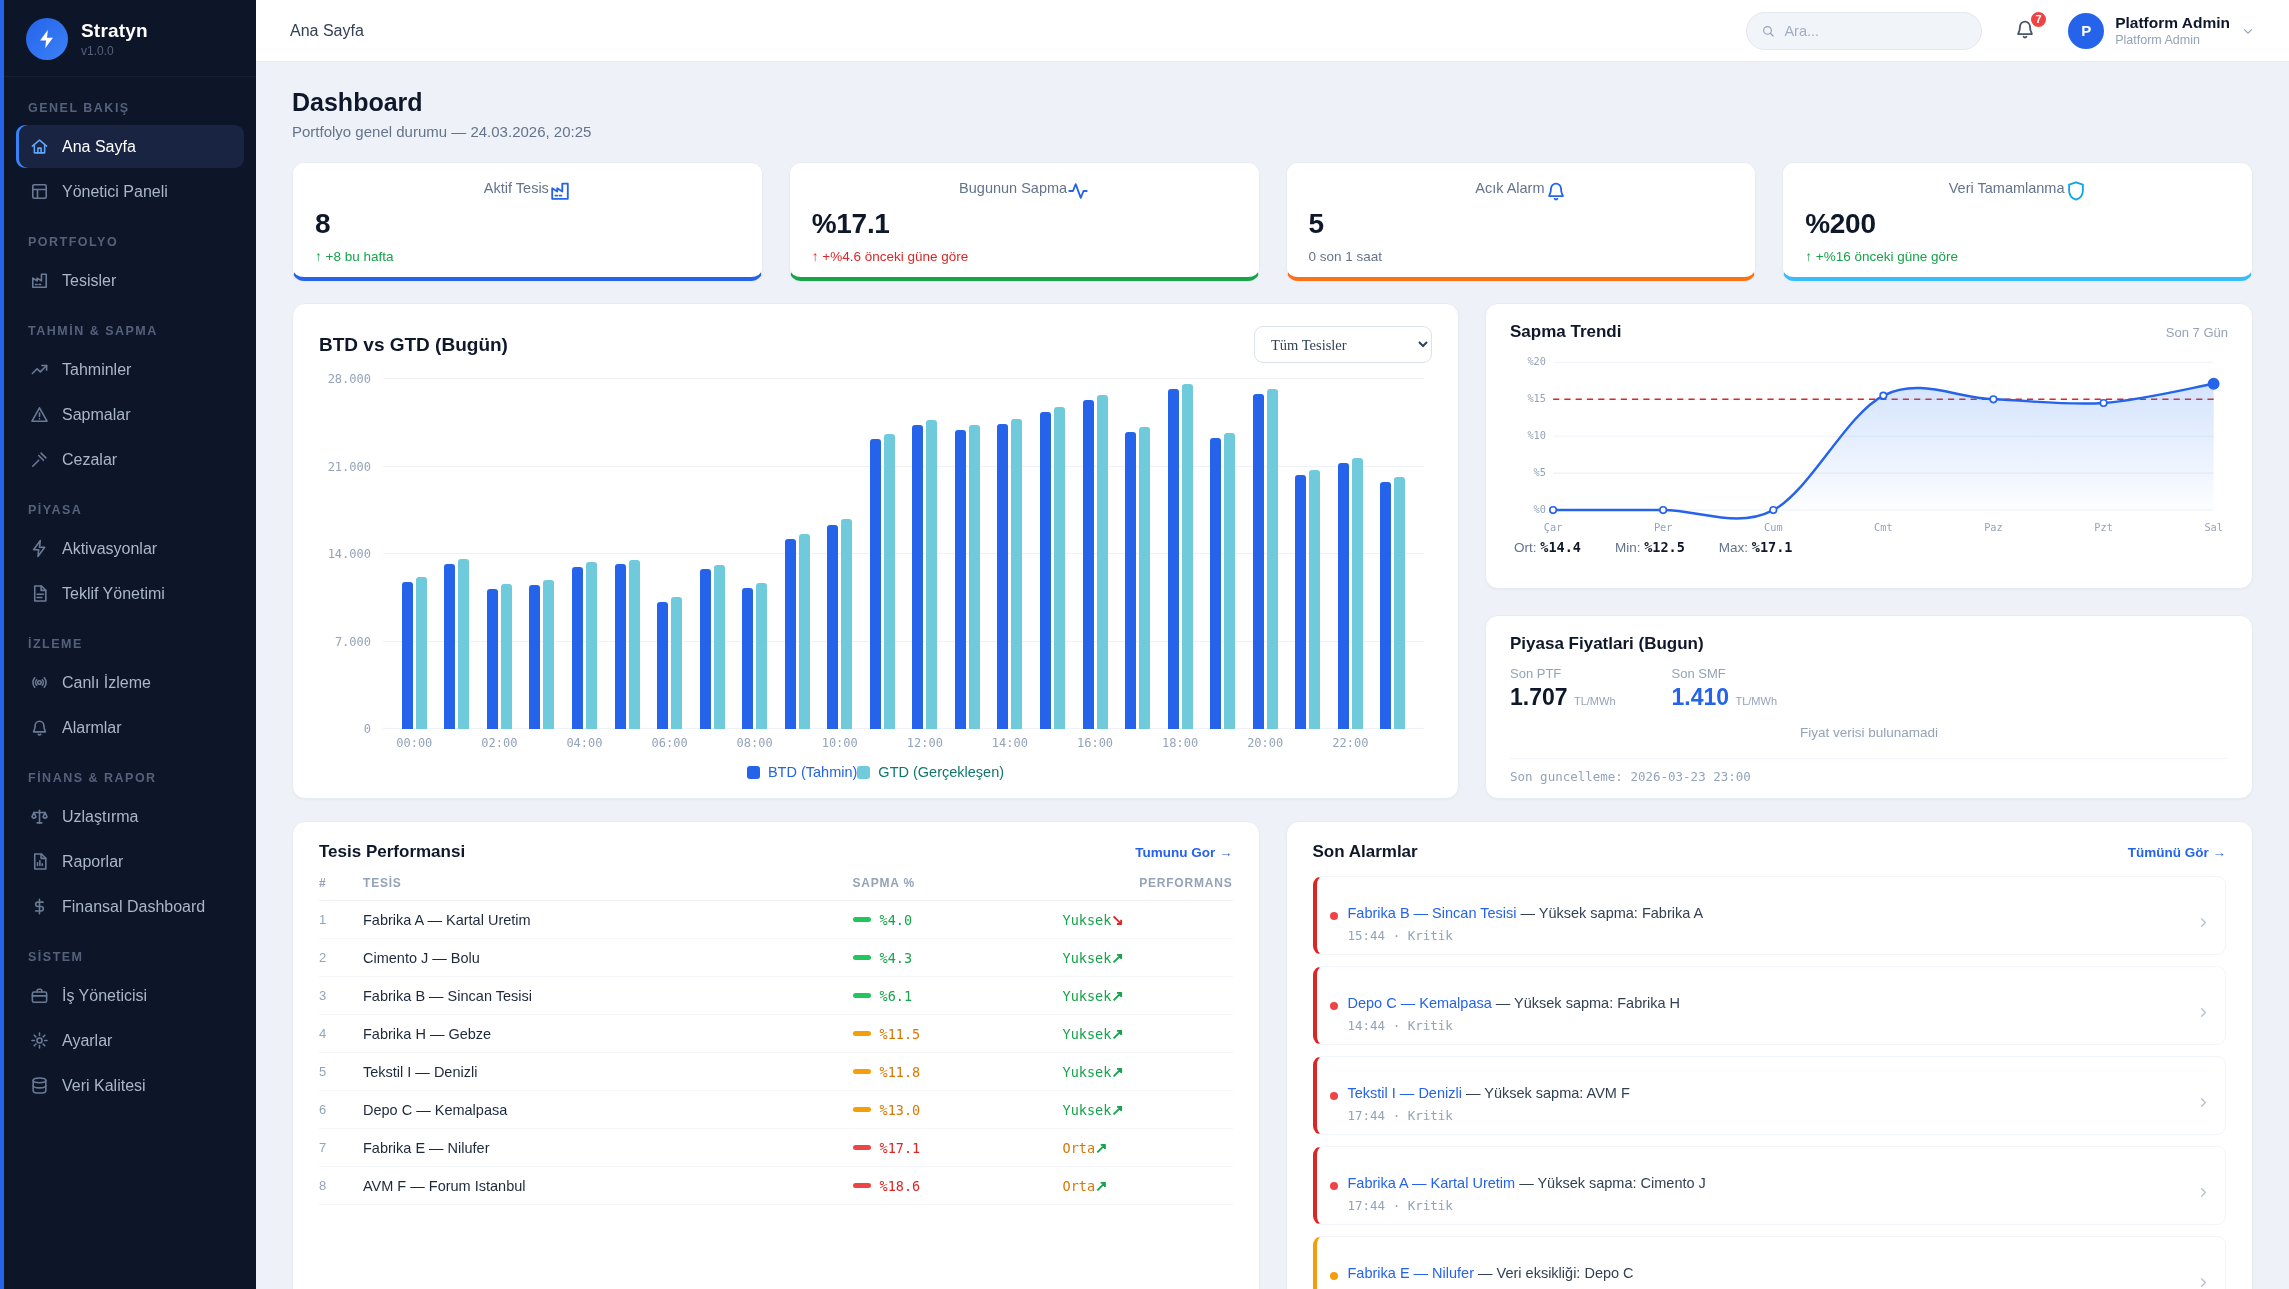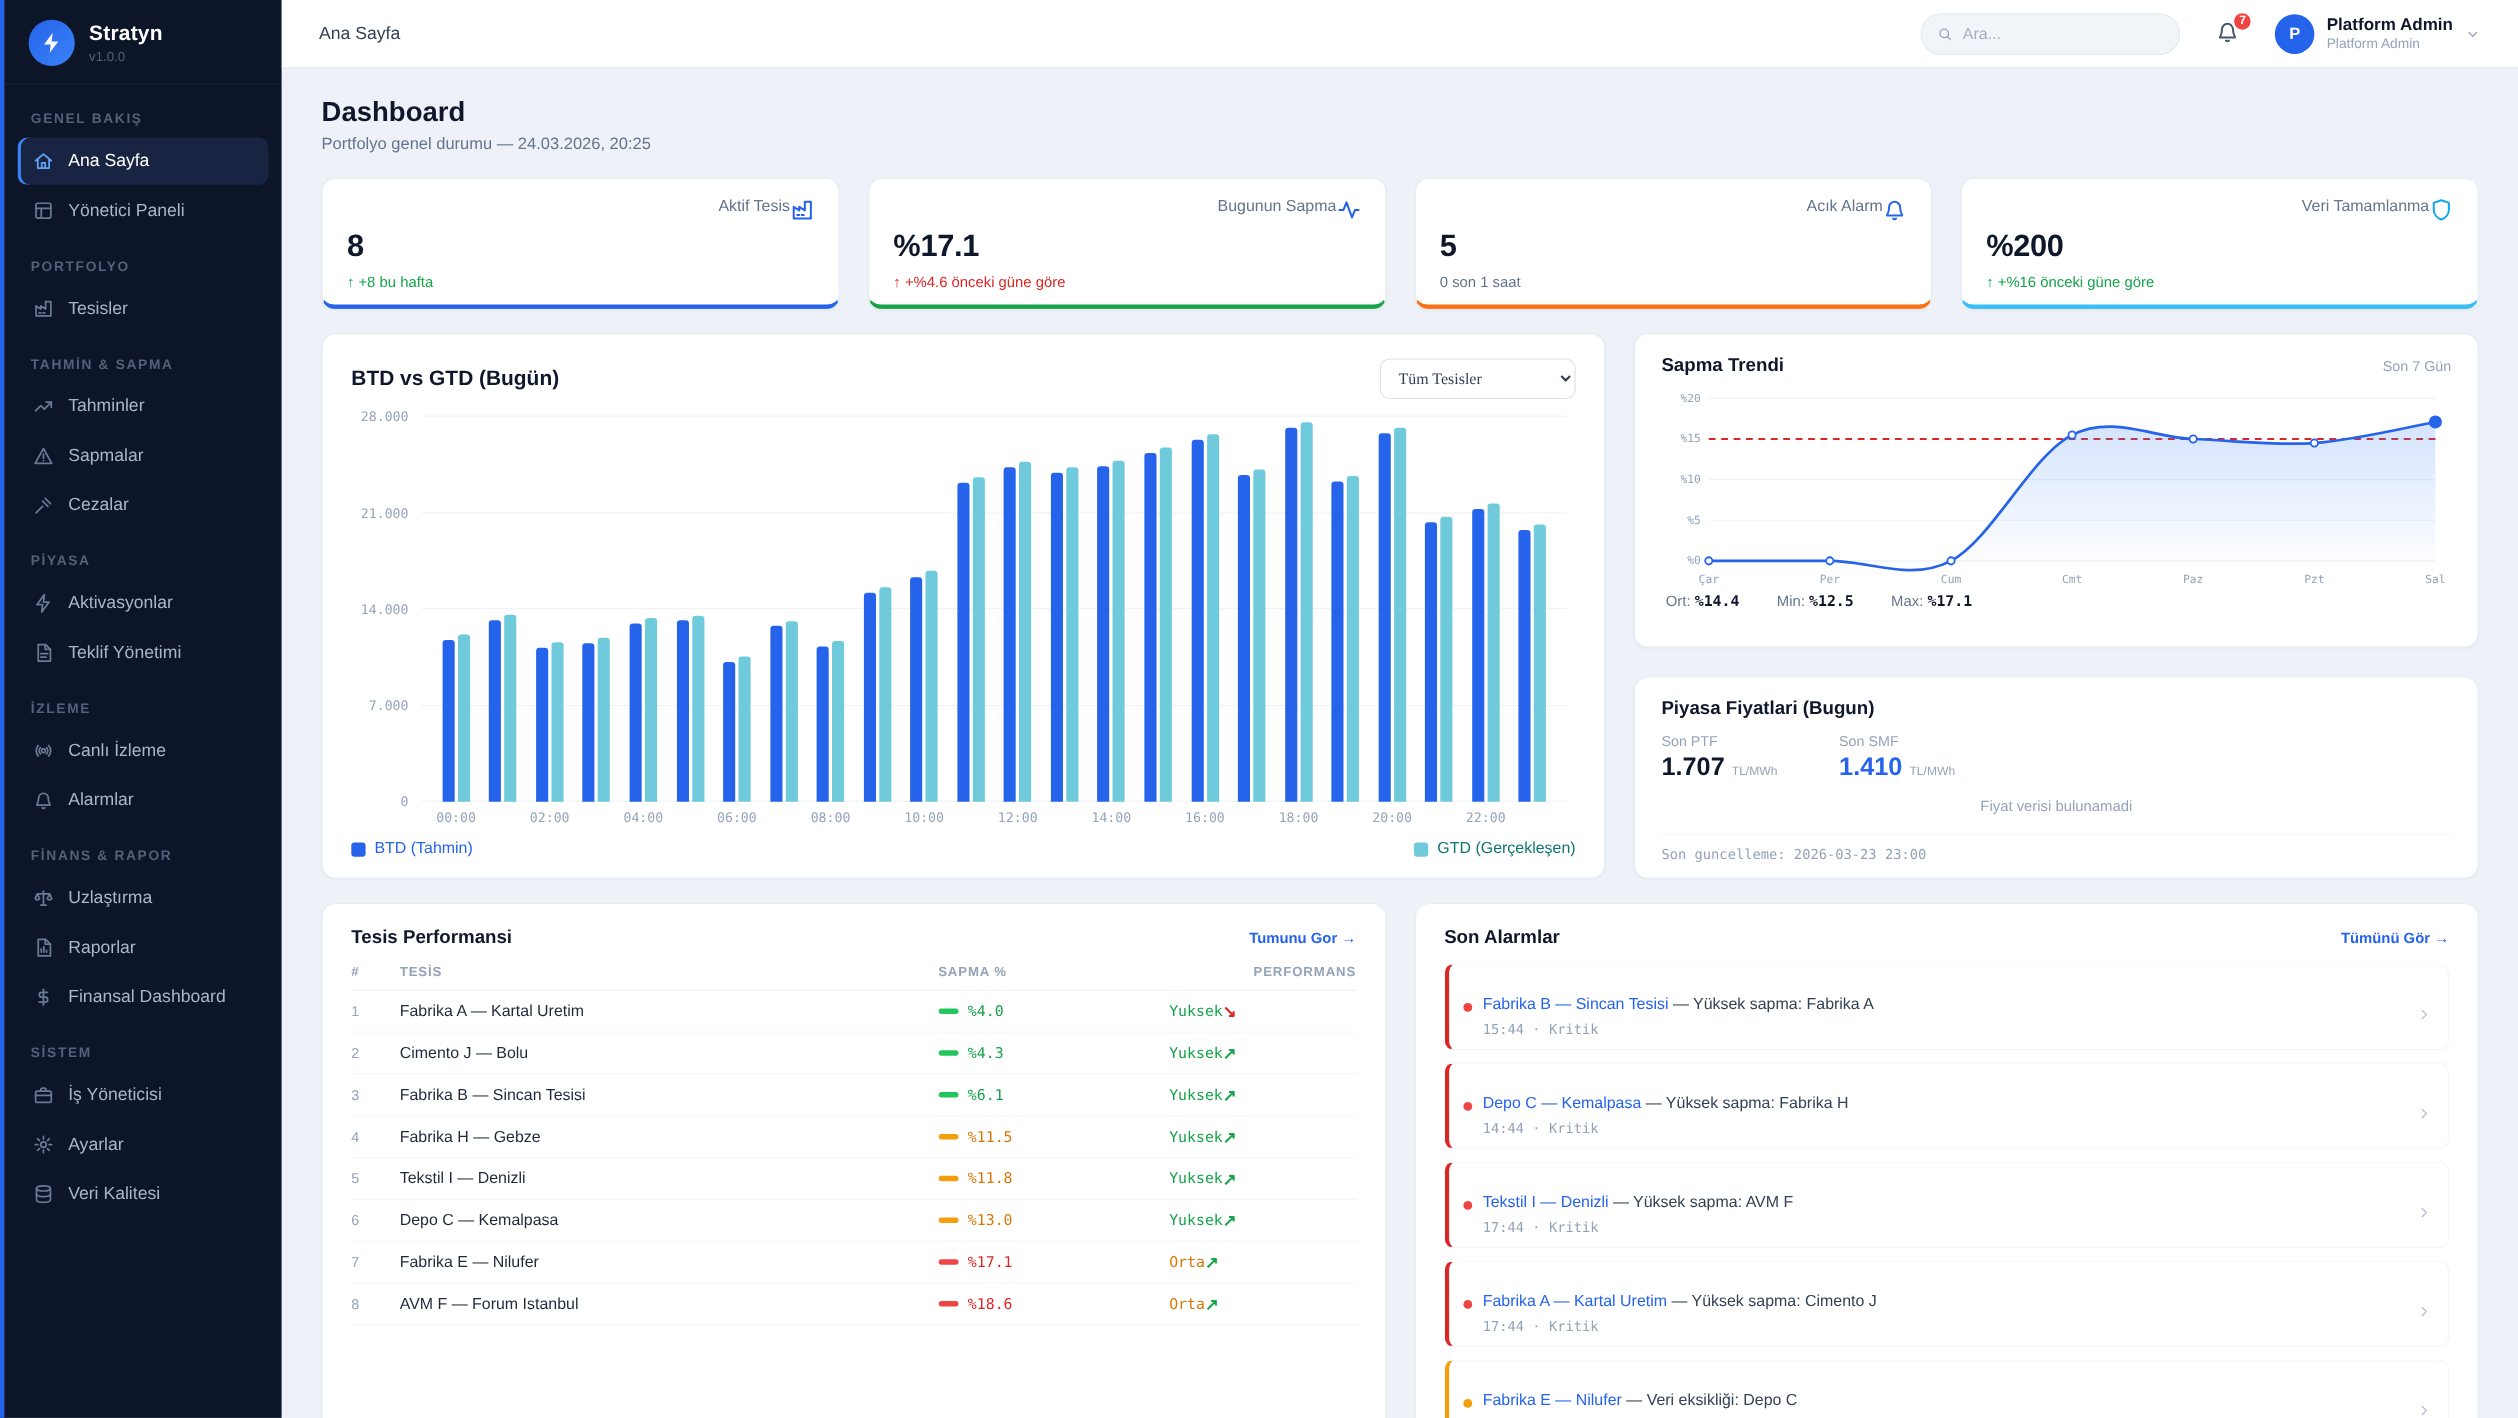--- a/index.html
+++ b/index.html
@@ -45,21 +45,21 @@
 .content::-webkit-scrollbar{width:10px}
 .content::-webkit-scrollbar-thumb{background:#cbd5e1;border-radius:5px}
 .page-title{font-size:25px;font-weight:800;color:#0f172a}
 .page-subtitle{font-size:15px;color:#64748b;margin-top:6px}
 
 .card{background:#fff;border:1px solid #e7ecf3;border-radius:13px;box-shadow:0 1px 2px rgba(15,23,42,.04)}
 
 
 .kpi-row{display:grid;grid-template-columns:repeat(4,1fr);gap:26px;margin-top:22px}
 .kpi-card{background:#fff;border:1px solid #e7ecf3;border-bottom-width:4px;border-radius:12px;padding:17px 22px 13px;box-shadow:0 1px 2px rgba(15,23,42,.04)}
-.kpi-head{display:flex;justify-content:flex-end;align-items:flex-start}
+.kpi-head{display:flex;justify-content:center;align-items:flex-start}
 .kpi-label{font-size:14.5px;color:#64748b}
 .kpi-icon{width:22px;height:22px}
 .kpi-value{font-size:28px;font-weight:800;margin-top:6px;letter-spacing:-.3px}
 .kpi-delta{font-size:13.5px;margin-top:9px;font-weight:500}
 
 
 .charts-row{display:grid;grid-template-columns:1167px 1fr;gap:26px;margin-top:22px}
 .chart-card{padding:22px 26px 14px;height:496px}
 .card-head{display:flex;align-items:center;justify-content:space-between}
 .card-title{font-size:19px;font-weight:700;color:#0f172a}
@@ -68,21 +68,21 @@
 
 .bar-chart{margin-top:16px}
 .plot{position:relative;height:350px;margin-left:64px;margin-right:8px}
 .gridline{position:absolute;left:0;right:0;height:1px;background:#eef2f6}
 .y-label{position:absolute;left:-64px;width:52px;text-align:right;font-size:12px;color:#94a3b8;transform:translateY(50%)}
 .bars{position:absolute;inset:0;display:flex;align-items:flex-end;padding:0 10px}
 .bar-group{flex:1;display:flex;align-items:flex-end;justify-content:center;gap:3px;height:100%}
 .bar{width:11px;border-radius:3px 3px 0 0}
 .x-labels{display:flex;margin-left:64px;margin-right:8px;padding:7px 10px 0}
 .x-label{flex:1;text-align:center;font-size:12px;color:#94a3b8;white-space:nowrap}
-.legend{display:flex;justify-content:space-between;margin-top:14px}
+.legend{display:flex;justify-content:center;margin-top:14px}
 .legend-item{display:flex;align-items:center;gap:8px;font-size:14.5px}
 .sw{width:13px;height:13px;border-radius:3px;display:inline-block}
 .lg-btd{color:#2563eb}.lg-gtd{color:#0f766e}
 
 .right-col{display:flex;flex-direction:column;gap:26px}
 .trend-card{padding:18px 24px 10px;height:286px}
 .trend-sub{font-size:13px;color:#94a3b8}
 .trend-chart{margin-top:6px}
 .trend-chart svg{width:100%;height:auto;display:block}
 .trend-stats{display:flex;gap:34px;font-size:13.5px;color:#64748b;padding-left:4px}

